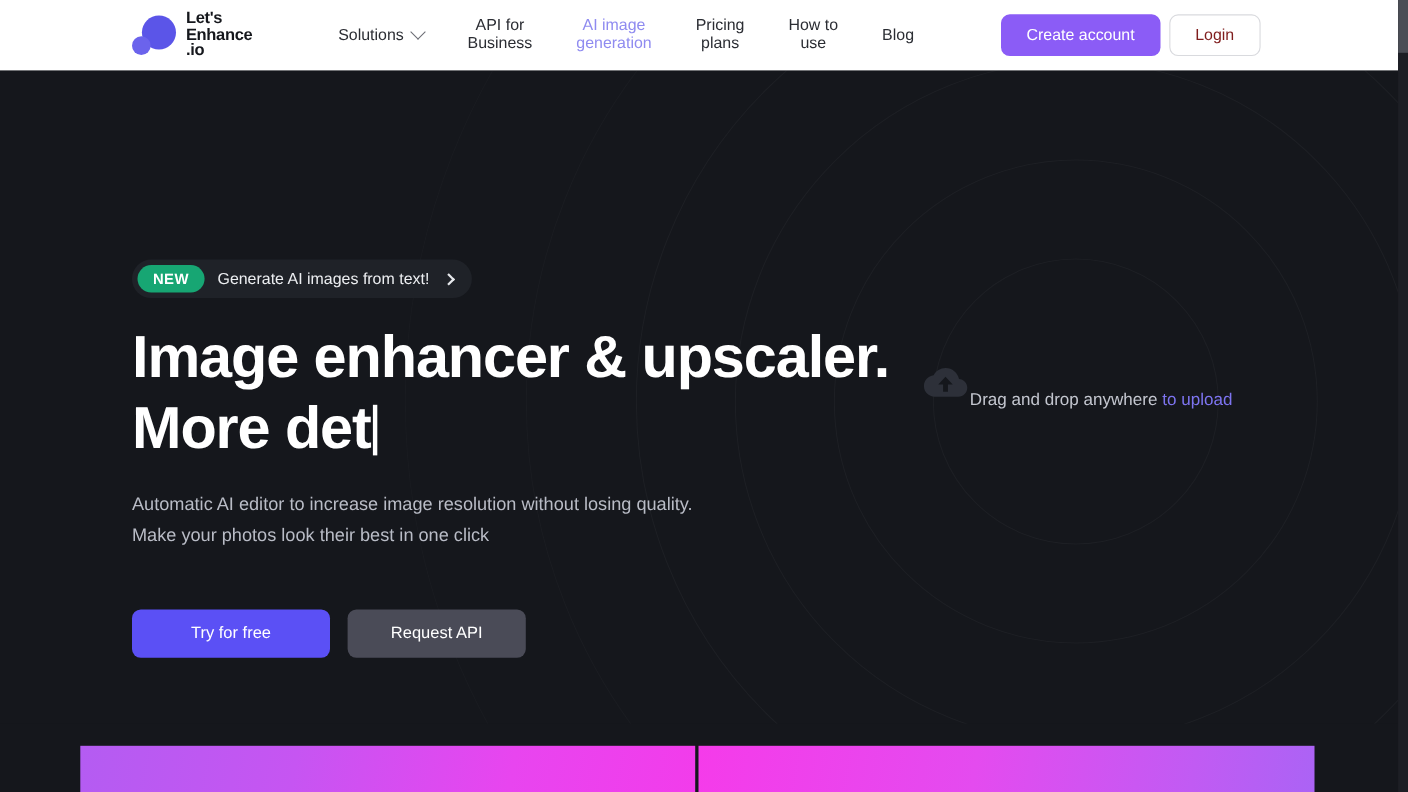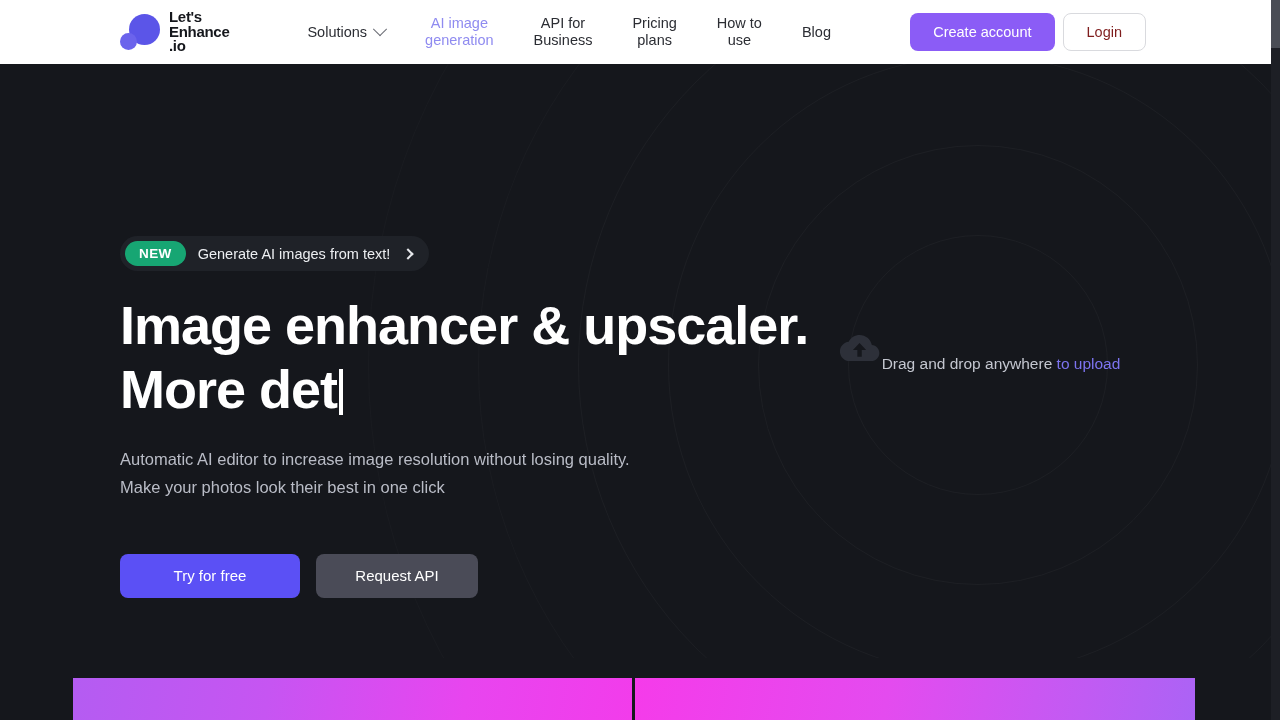--- a/index.html
+++ b/index.html
@@ -227,24 +227,24 @@
           <span class="y"></span>
         </span>
       </div>
     </div>
 
     <nav class="nav">
       <div class="nav-item with-caret">
         <span>Solutions</span>
         <span class="caret"></span>
       </div>
+      <div class="nav-item">API for
+Business</div>
       <div class="nav-item accent">AI image
 generation</div>
-      <div class="nav-item">API for
-Business</div>
       <div class="nav-item">Pricing
 plans</div>
       <div class="nav-item">How to
 use</div>
       <div class="nav-item">Blog</div>
     </nav>
 
     <div class="header-actions">
       <button class="btn-create">Create account</button>
       <button class="btn-login">Login</button>

